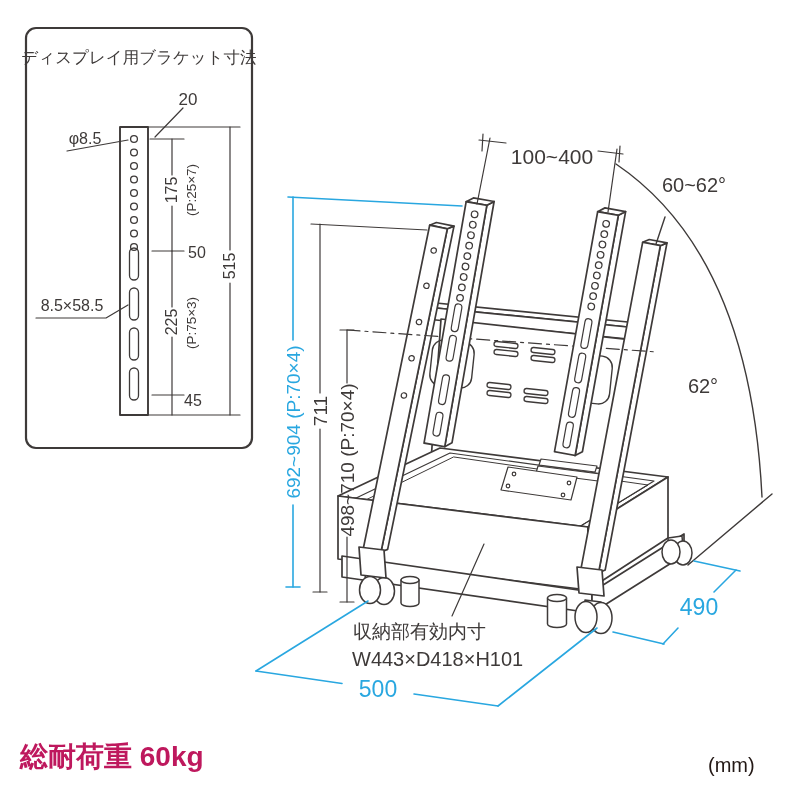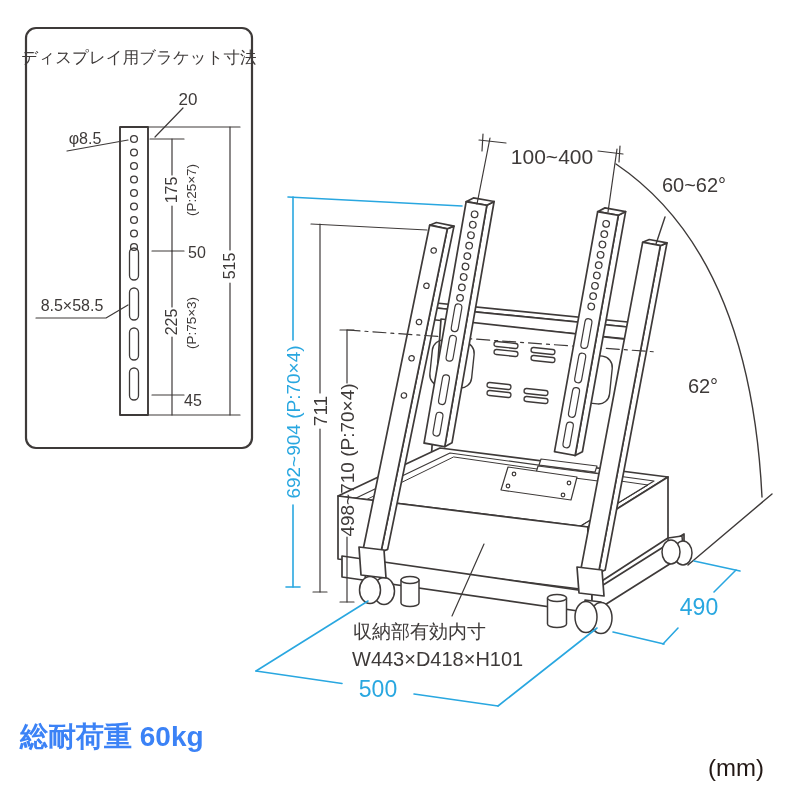--- a/index.html
+++ b/index.html
@@ -1,24 +1,24 @@
 <!DOCTYPE html>
 <html><head>
 <meta charset="utf-8">
 <style>
   html,body{margin:0;padding:0;}
   body{width:800px;height:800px;position:relative;background:#ffffff;
        font-family:"Liberation Sans",sans-serif;overflow:hidden;}
   #drawing{position:absolute;left:0;top:0;}
   .lbl{font-family:"Liberation Sans",sans-serif;fill:#3e3a39;}
   .cyanlbl{font-family:"Liberation Sans",sans-serif;fill:#29a7e0;}
-  .footer{position:absolute;left:12px;top:720px;color:#3b82f6;
+  .footer{position:absolute;left:12px;top:740px;color:#be185d;
           font-weight:bold;font-size:28px;line-height:1.2;}
   .footer .l1{padding-left:8px;}
-  .unit{position:absolute;left:708px;top:754px;color:#231815;font-size:24px;}
+  .unit{position:absolute;left:708px;top:754px;color:#231815;font-size:20px;}
 </style>
 </head>
 <body>
 
 <svg id="drawing" width="800" height="800" viewBox="0 0 800 800">
 
   <g stroke="#3e3a39" fill="none" stroke-linecap="round" stroke-linejoin="round">
     <rect x="26" y="28" width="226" height="420" rx="10" stroke-width="2.2"></rect>
 
     <g stroke-width="1.9">

